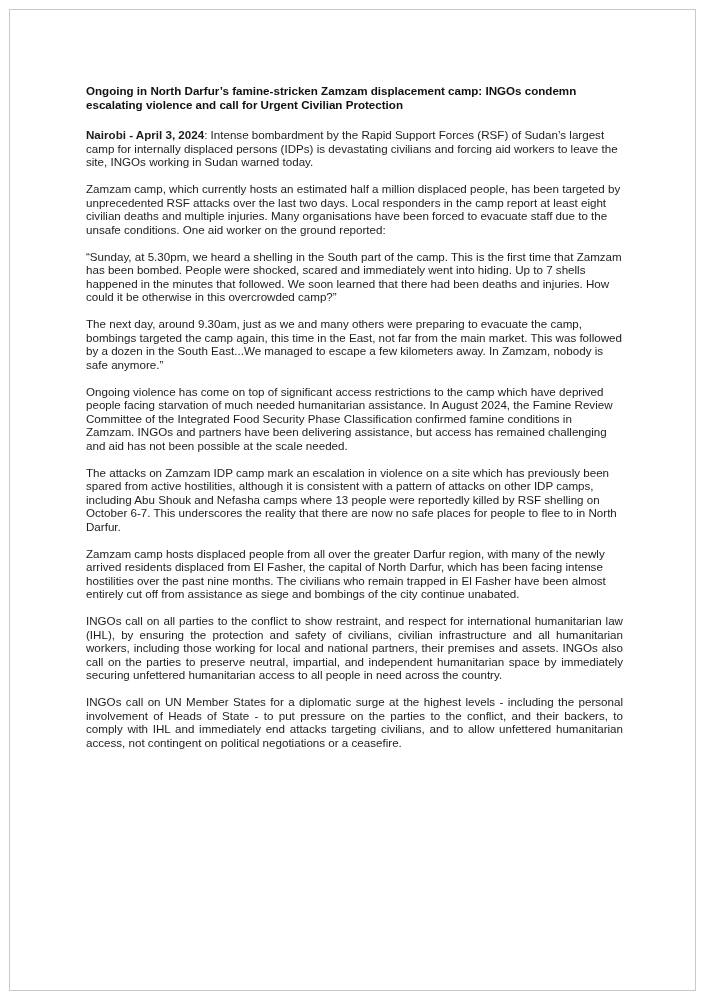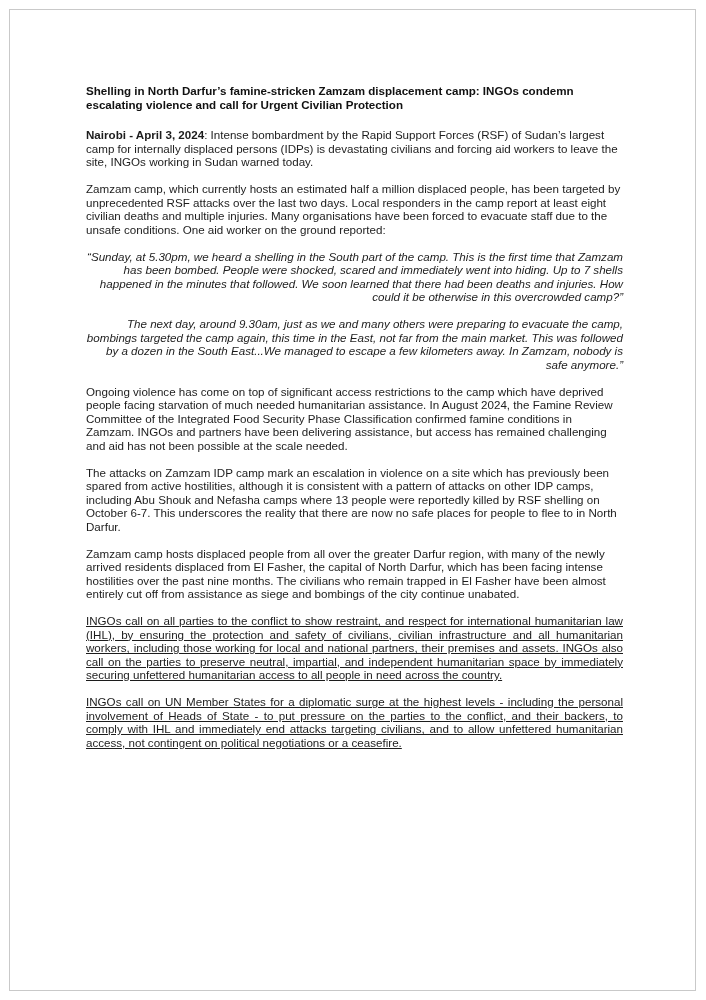--- a/index.html
+++ b/index.html
@@ -40,36 +40,33 @@
   }
   .doc-title {
     font-weight: bold;
     color: #111111;
     margin-bottom: 17px !important;
   }
   .dateline-lead {
     font-weight: bold;
   }
   .quote {
-    font-style: italic;
-    text-align: right;
   }
   .justify {
     text-align: justify;
-    text-decoration: underline;
   }
 </style>
 </head>
 <body>
 
 <div class="page">
   <div class="page-frame"></div>
   <div class="content">
 
-    <p class="doc-title">Shelling in North Darfur’s famine-stricken Zamzam displacement camp: INGOs condemn escalating violence and call for Urgent Civilian Protection</p>
+    <p class="doc-title">Ongoing in North Darfur’s famine-stricken Zamzam displacement camp: INGOs condemn escalating violence and call for Urgent Civilian Protection</p>
 
     <p><span class="dateline-lead">Nairobi - April 3, 2024</span><span>: Intense bombardment by the Rapid Support Forces (RSF) of Sudan’s largest camp for internally displaced persons (IDPs) is devastating civilians and forcing aid workers to leave the site, INGOs working in Sudan warned today.</span></p>
 
     <p>Zamzam camp, which currently hosts an estimated half a million displaced people, has been targeted by unprecedented RSF attacks over the last two days. Local responders in the camp report at least eight civilian deaths and multiple injuries. Many organisations have been forced to evacuate staff due to the unsafe conditions. One aid worker on the ground reported:</p>
 
     <p class="quote">“Sunday, at 5.30pm, we heard a shelling in the South part of the camp. This is the first time that Zamzam has been bombed. People were shocked, scared and immediately went into hiding. Up to 7 shells happened in the minutes that followed. We soon learned that there had been deaths and injuries. How could it be otherwise in this overcrowded camp?”</p>
 
     <p class="quote">The next day, around 9.30am, just as we and many others were preparing to evacuate the camp, bombings targeted the camp again, this time in the East, not far from the main market. This was followed by a dozen in the South East...We managed to escape a few kilometers away. In Zamzam, nobody is safe anymore.”</p>
 
     <p>Ongoing violence has come on top of significant access restrictions to the camp which have deprived people facing starvation of much needed humanitarian assistance. In August 2024, the Famine Review Committee of the Integrated Food Security Phase Classification confirmed famine conditions in Zamzam. INGOs and partners have been delivering assistance, but access has remained challenging and aid has not been possible at the scale needed.</p>

